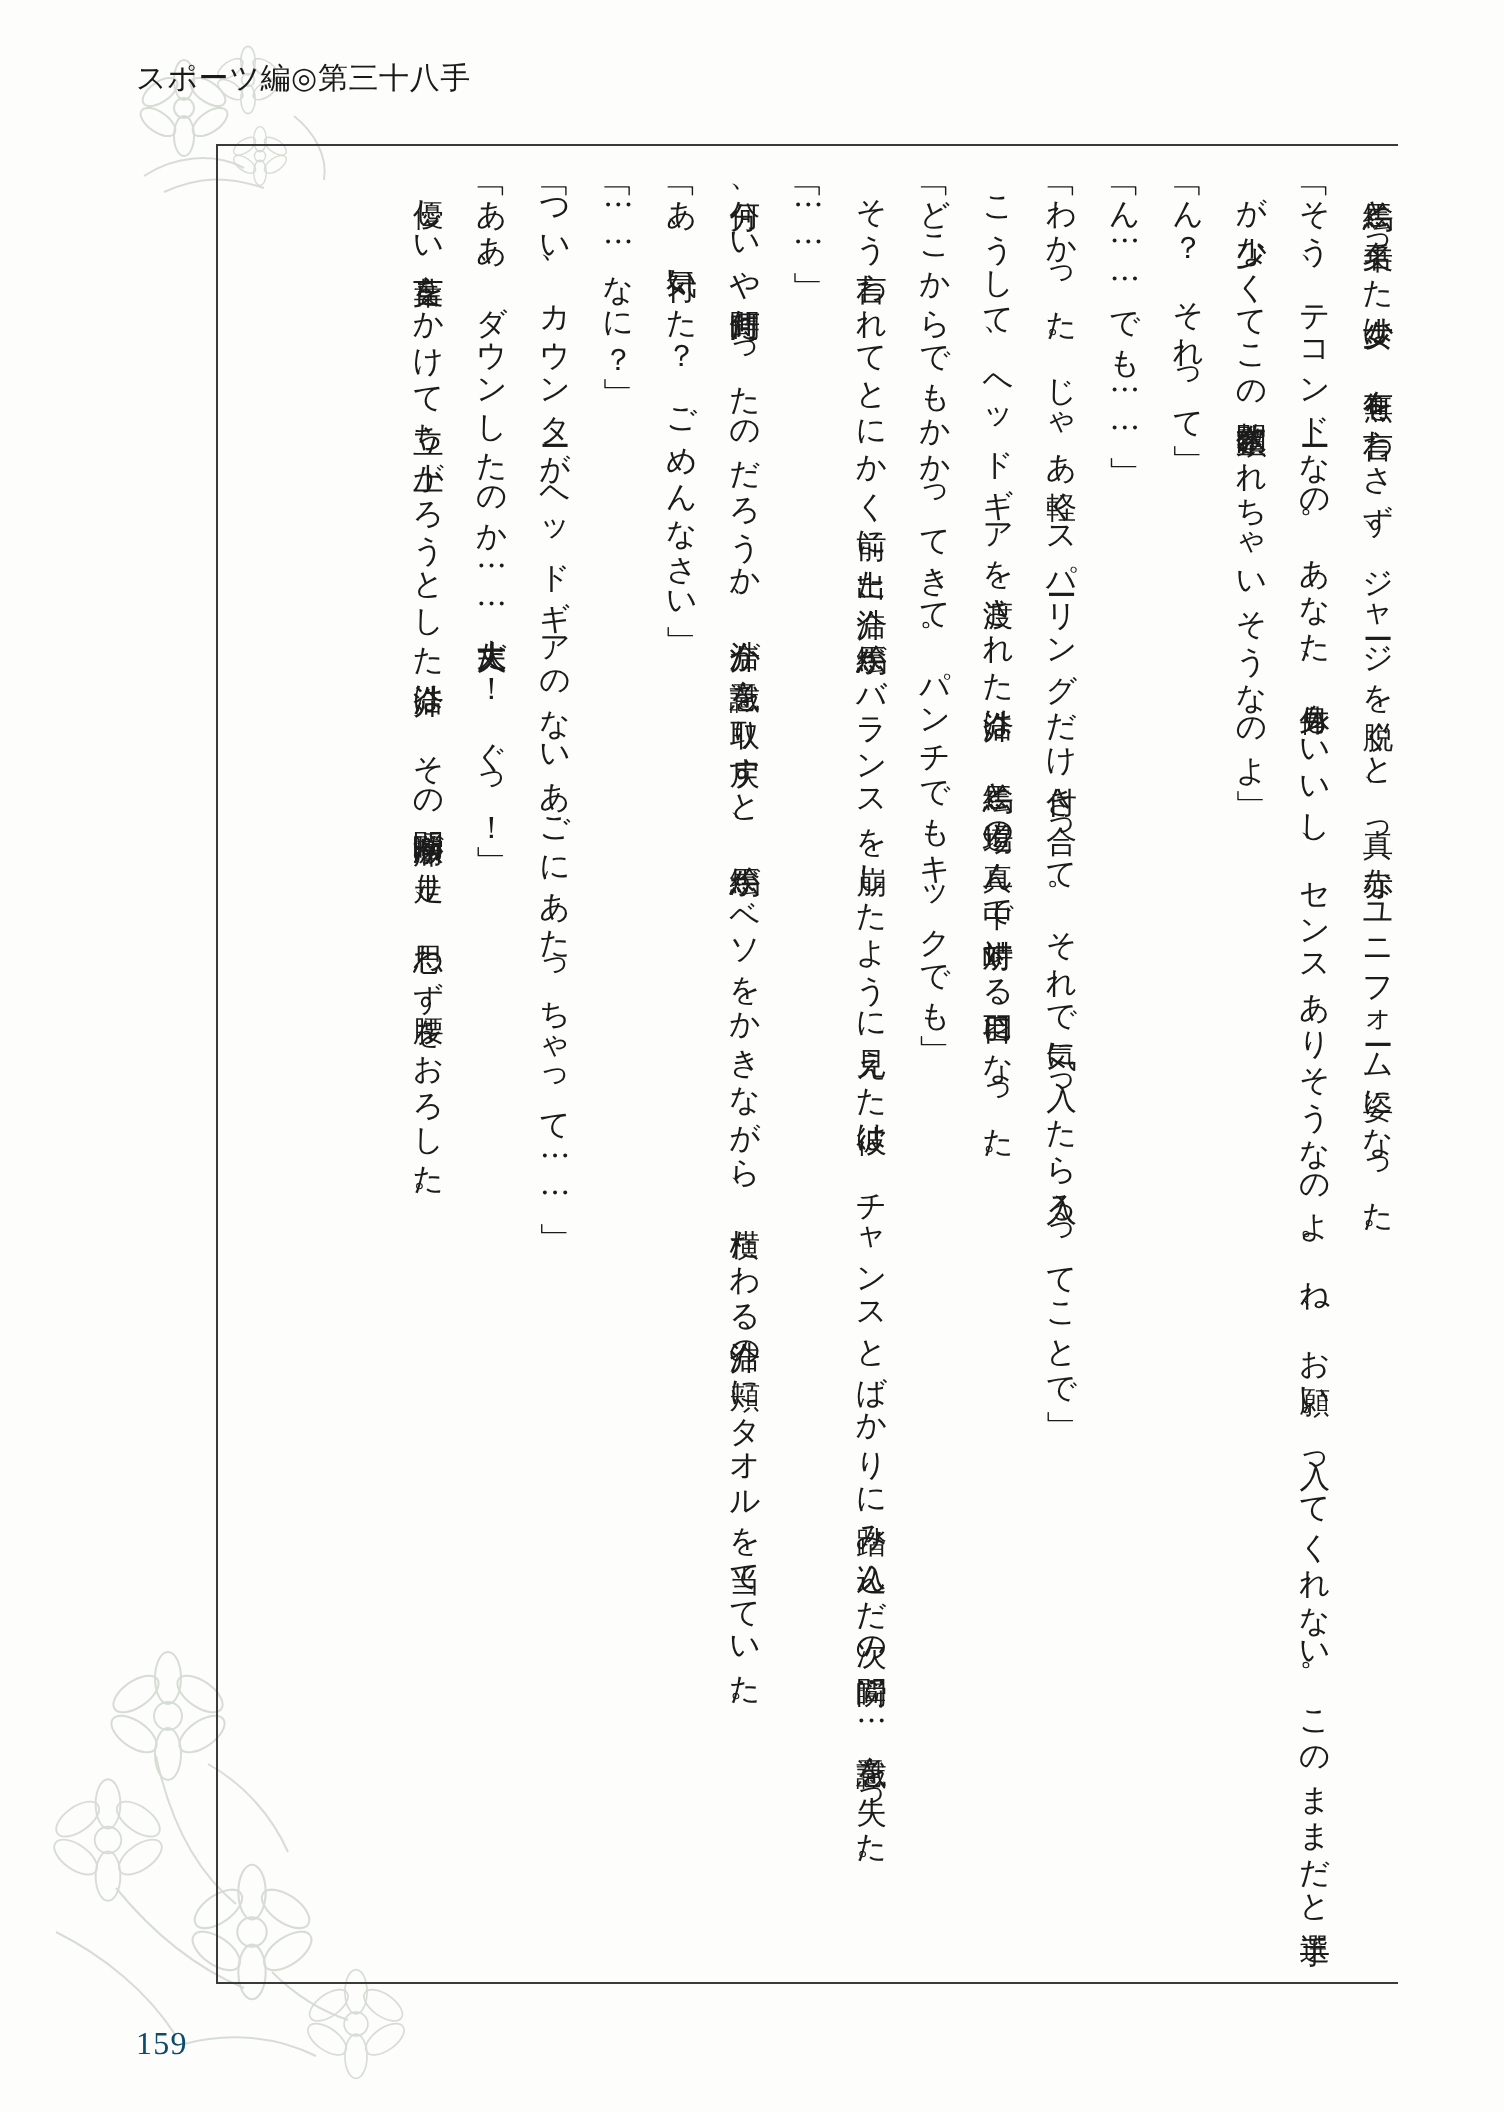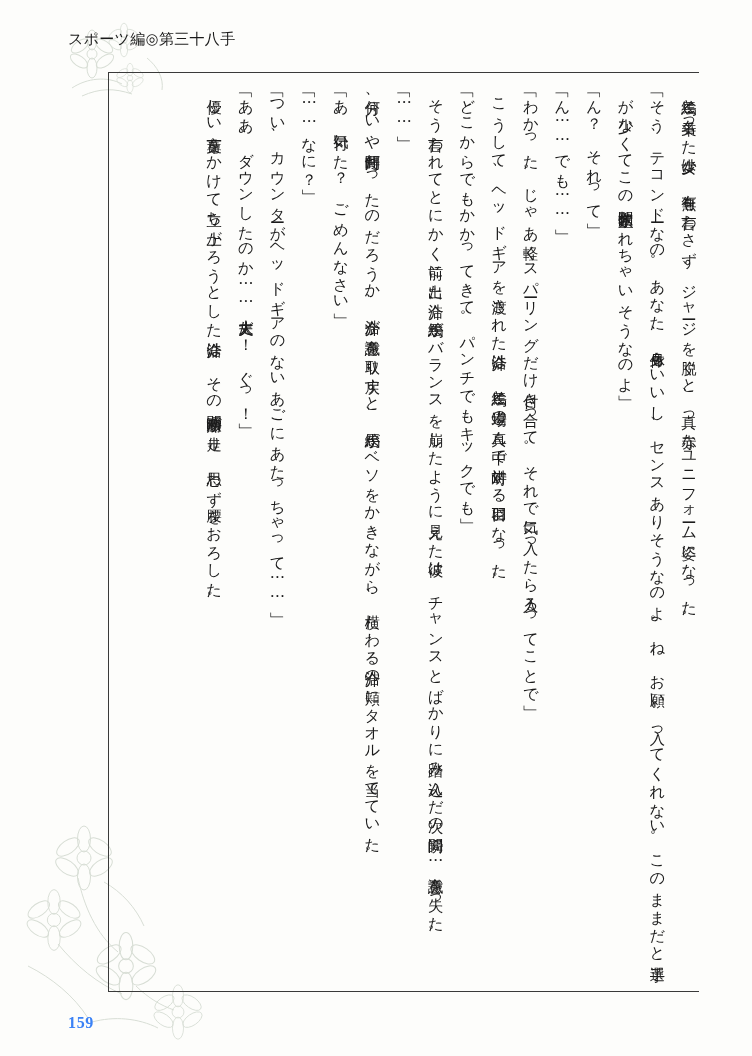--- a/index.html
+++ b/index.html
@@ -89,24 +89,24 @@
     margin: 0;
     padding: 0;
   }
 
   
   .folio {
     position: absolute;
     left: 68px;
     bottom: 24px;
     font-size: 16px;
-    font-weight: bold;
+    font-weight: normal;
     font-family: "Liberation Serif", serif;
     letter-spacing: 0.04em;
-    color: #3b82f6;
+    color: #0c4a6e;
     z-index: 6;
   }
 </style>
 </head>
 <body>
 
 <div class="page">
 
   <svg class="flower-cluster flower-top" viewBox="0 0 150 90">
     <g fill="none" stroke="#b9c4b6" stroke-width="1">

